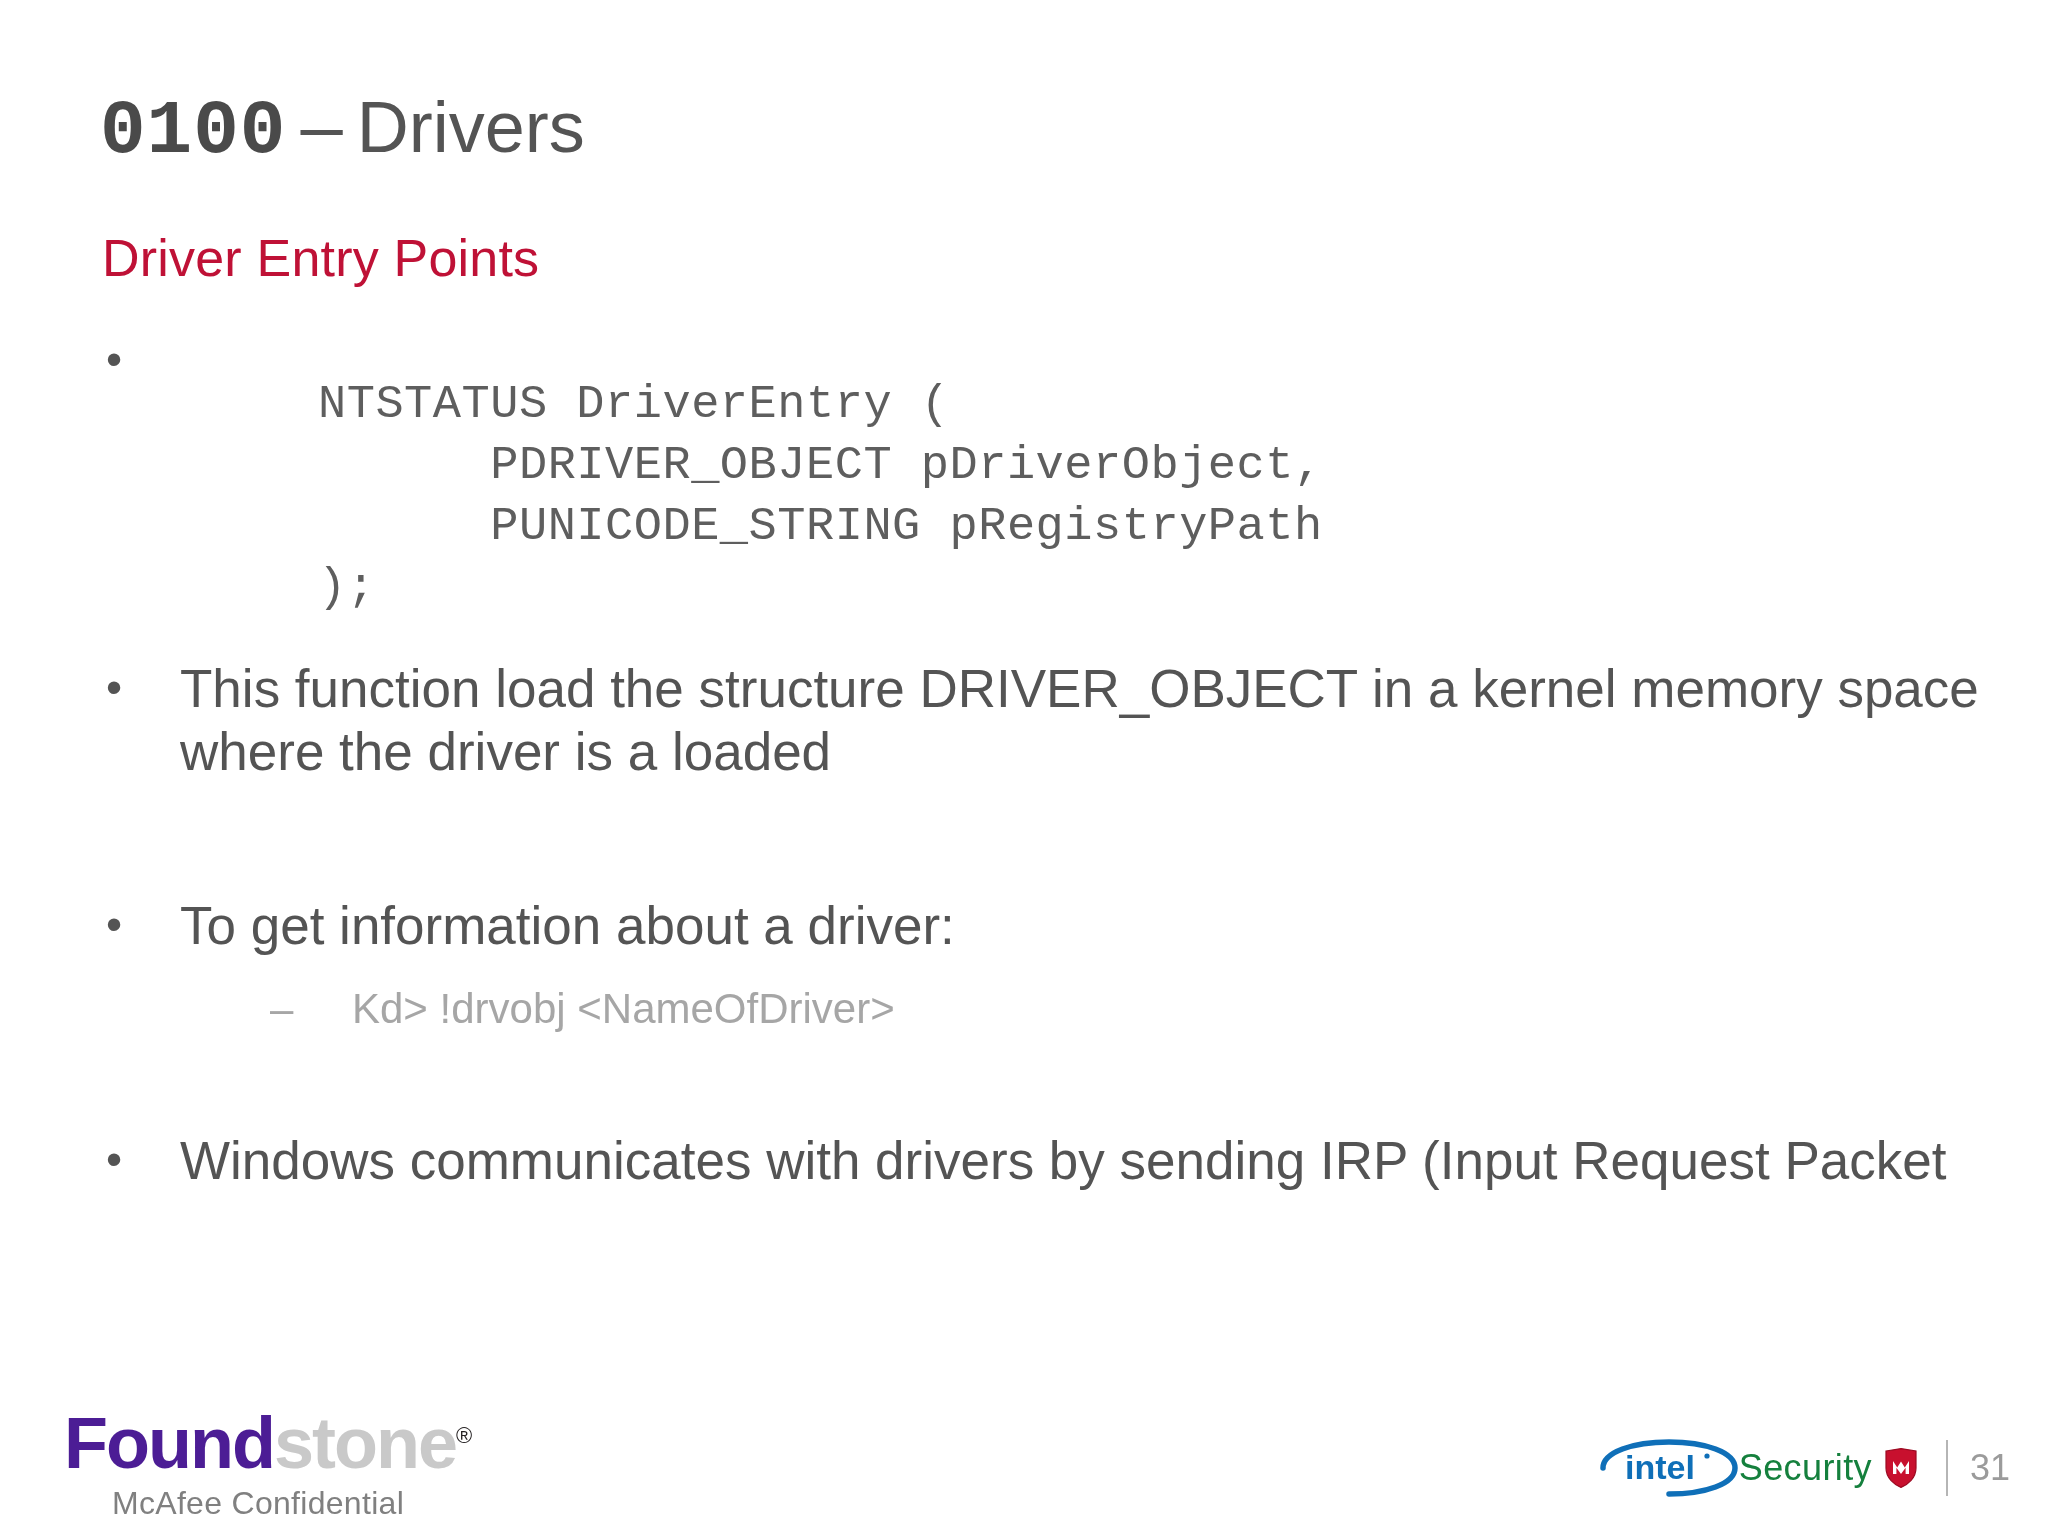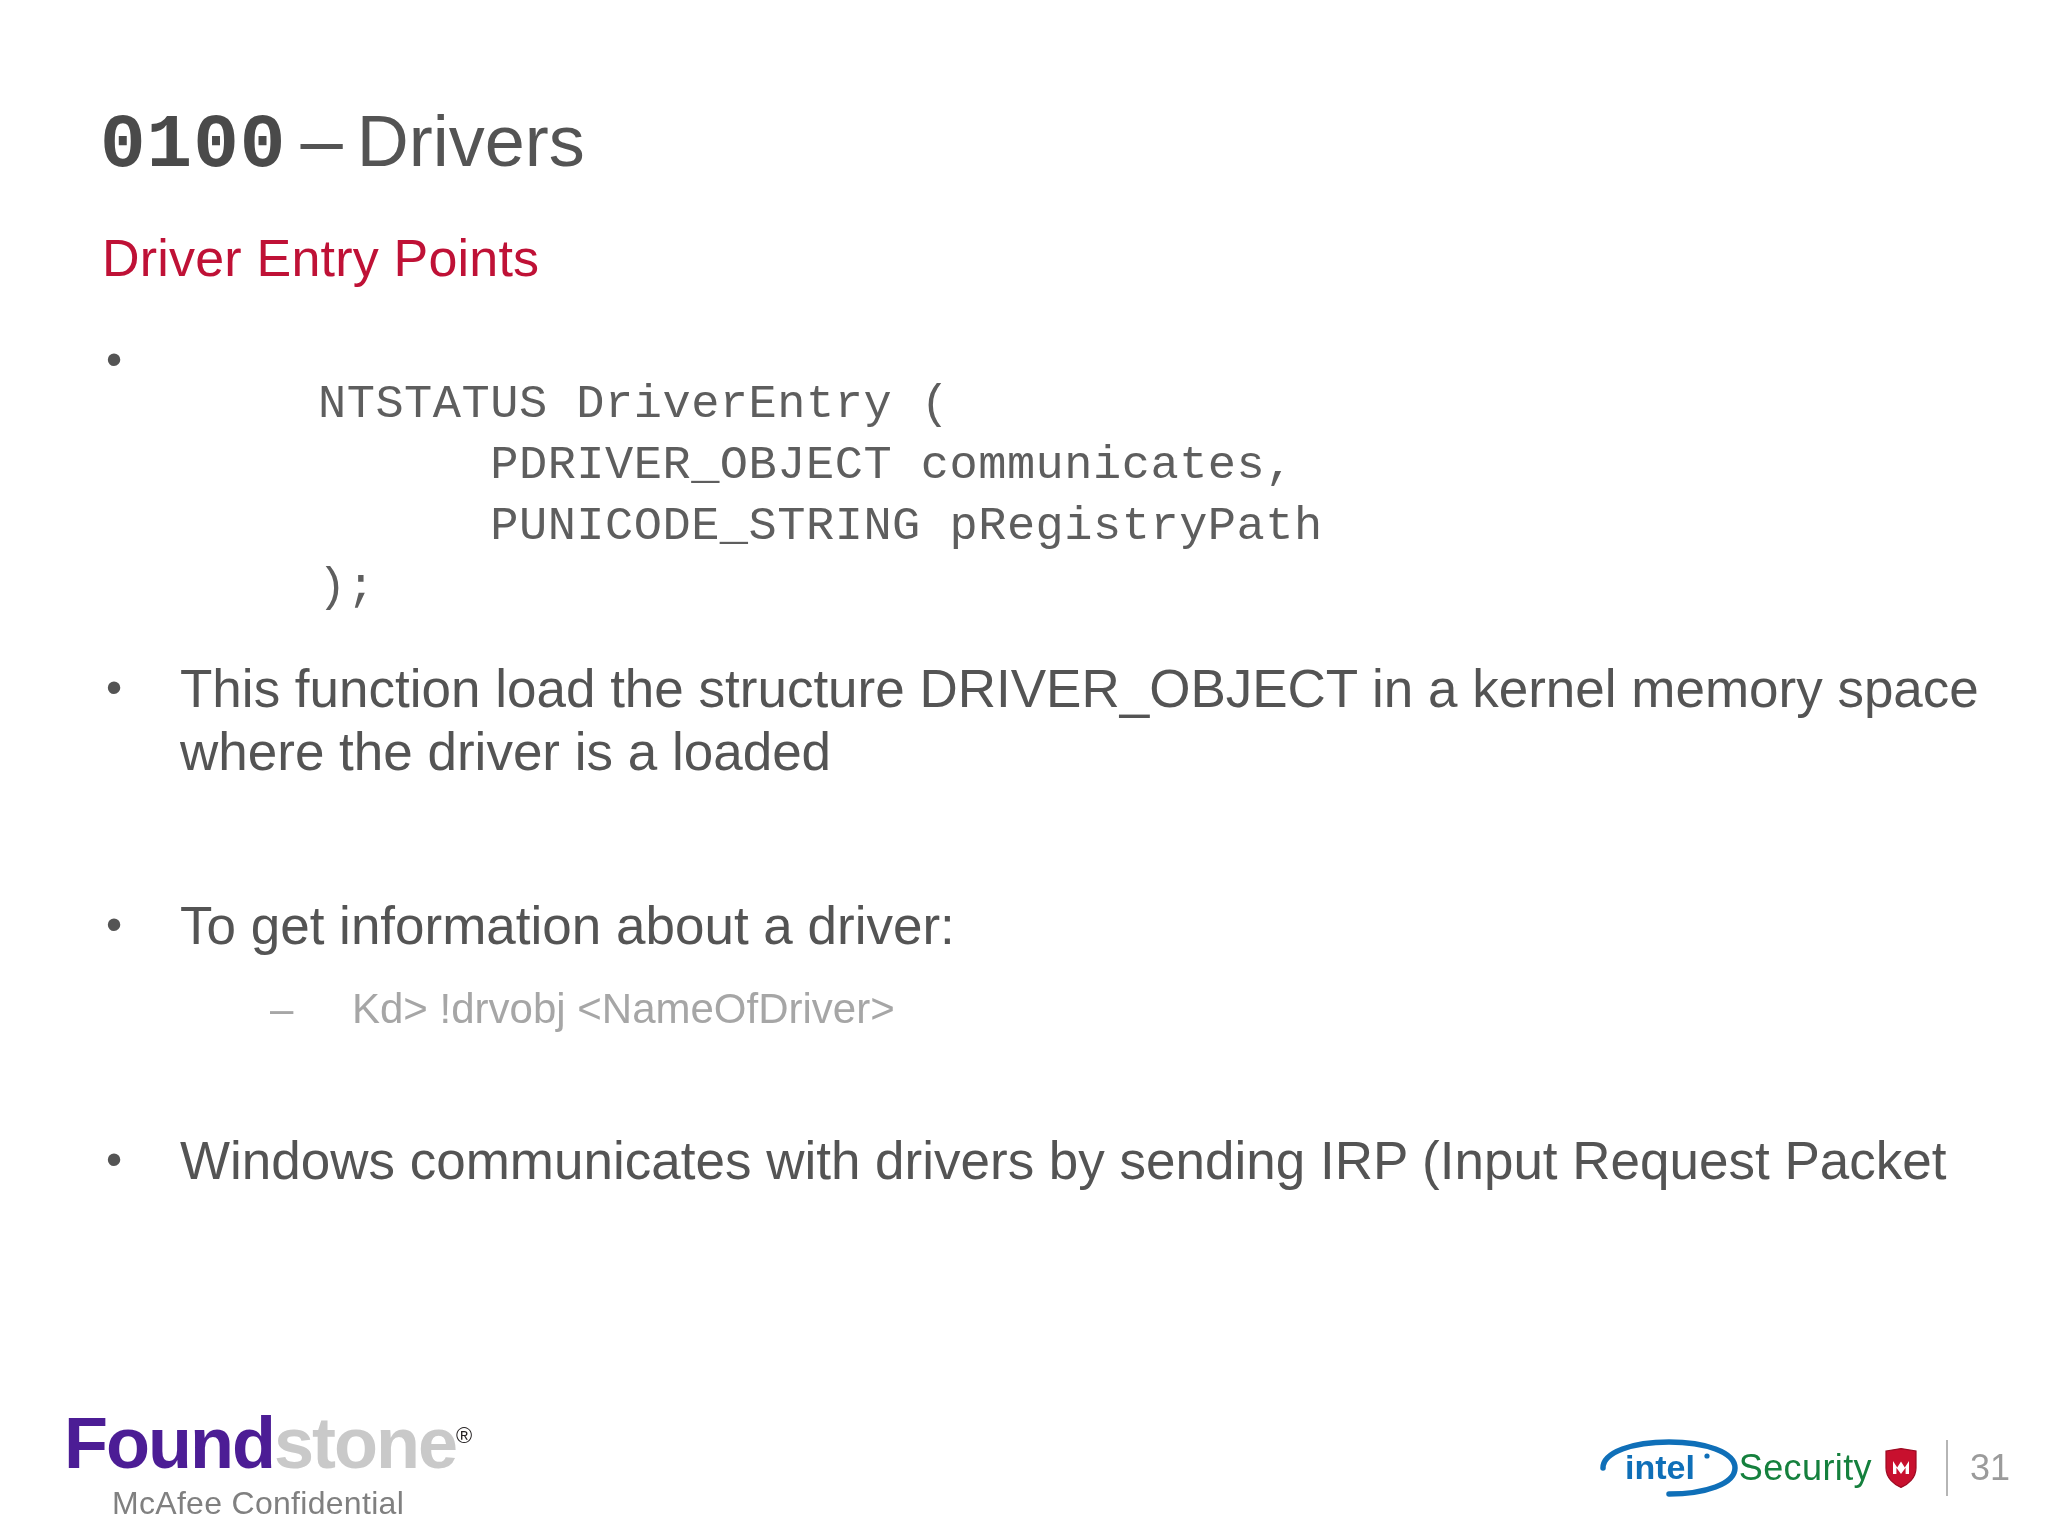--- a/index.html
+++ b/index.html
@@ -15,21 +15,21 @@
     width: 2048px;
     height: 1536px;
     background: #ffffff;
     overflow: hidden;
   }
 
   
   .title-row {
     position: absolute;
     left: 100px;
-    top: 96px;
+    top: 82px;
     display: flex;
     align-items: baseline;
     white-space: pre;
   }
   .title-code {
     font-family: "Liberation Mono", "DejaVu Sans Mono", monospace;
     font-size: 76px;
     font-weight: 700;
     color: #4a4a4a;
     letter-spacing: 1px;
@@ -200,21 +200,21 @@
 
   <div class="subtitle">Driver Entry Points</div>
 
   <div class="body">
 
     <div class="bullet">
       <span class="marker">•</span>
     </div>
 
     <div class="code-block">NTSTATUS DriverEntry (
-      PDRIVER_OBJECT communicates,
+      PDRIVER_OBJECT pDriverObject,
       PUNICODE_STRING pRegistryPath
 );</div>
 
     <div class="bullet">
       <span class="marker">•</span>
       <span>This function load the structure DRIVER_OBJECT in a kernel memory space where the driver is a loaded</span>
     </div>
 
     <div class="gap-lg"></div>
 

